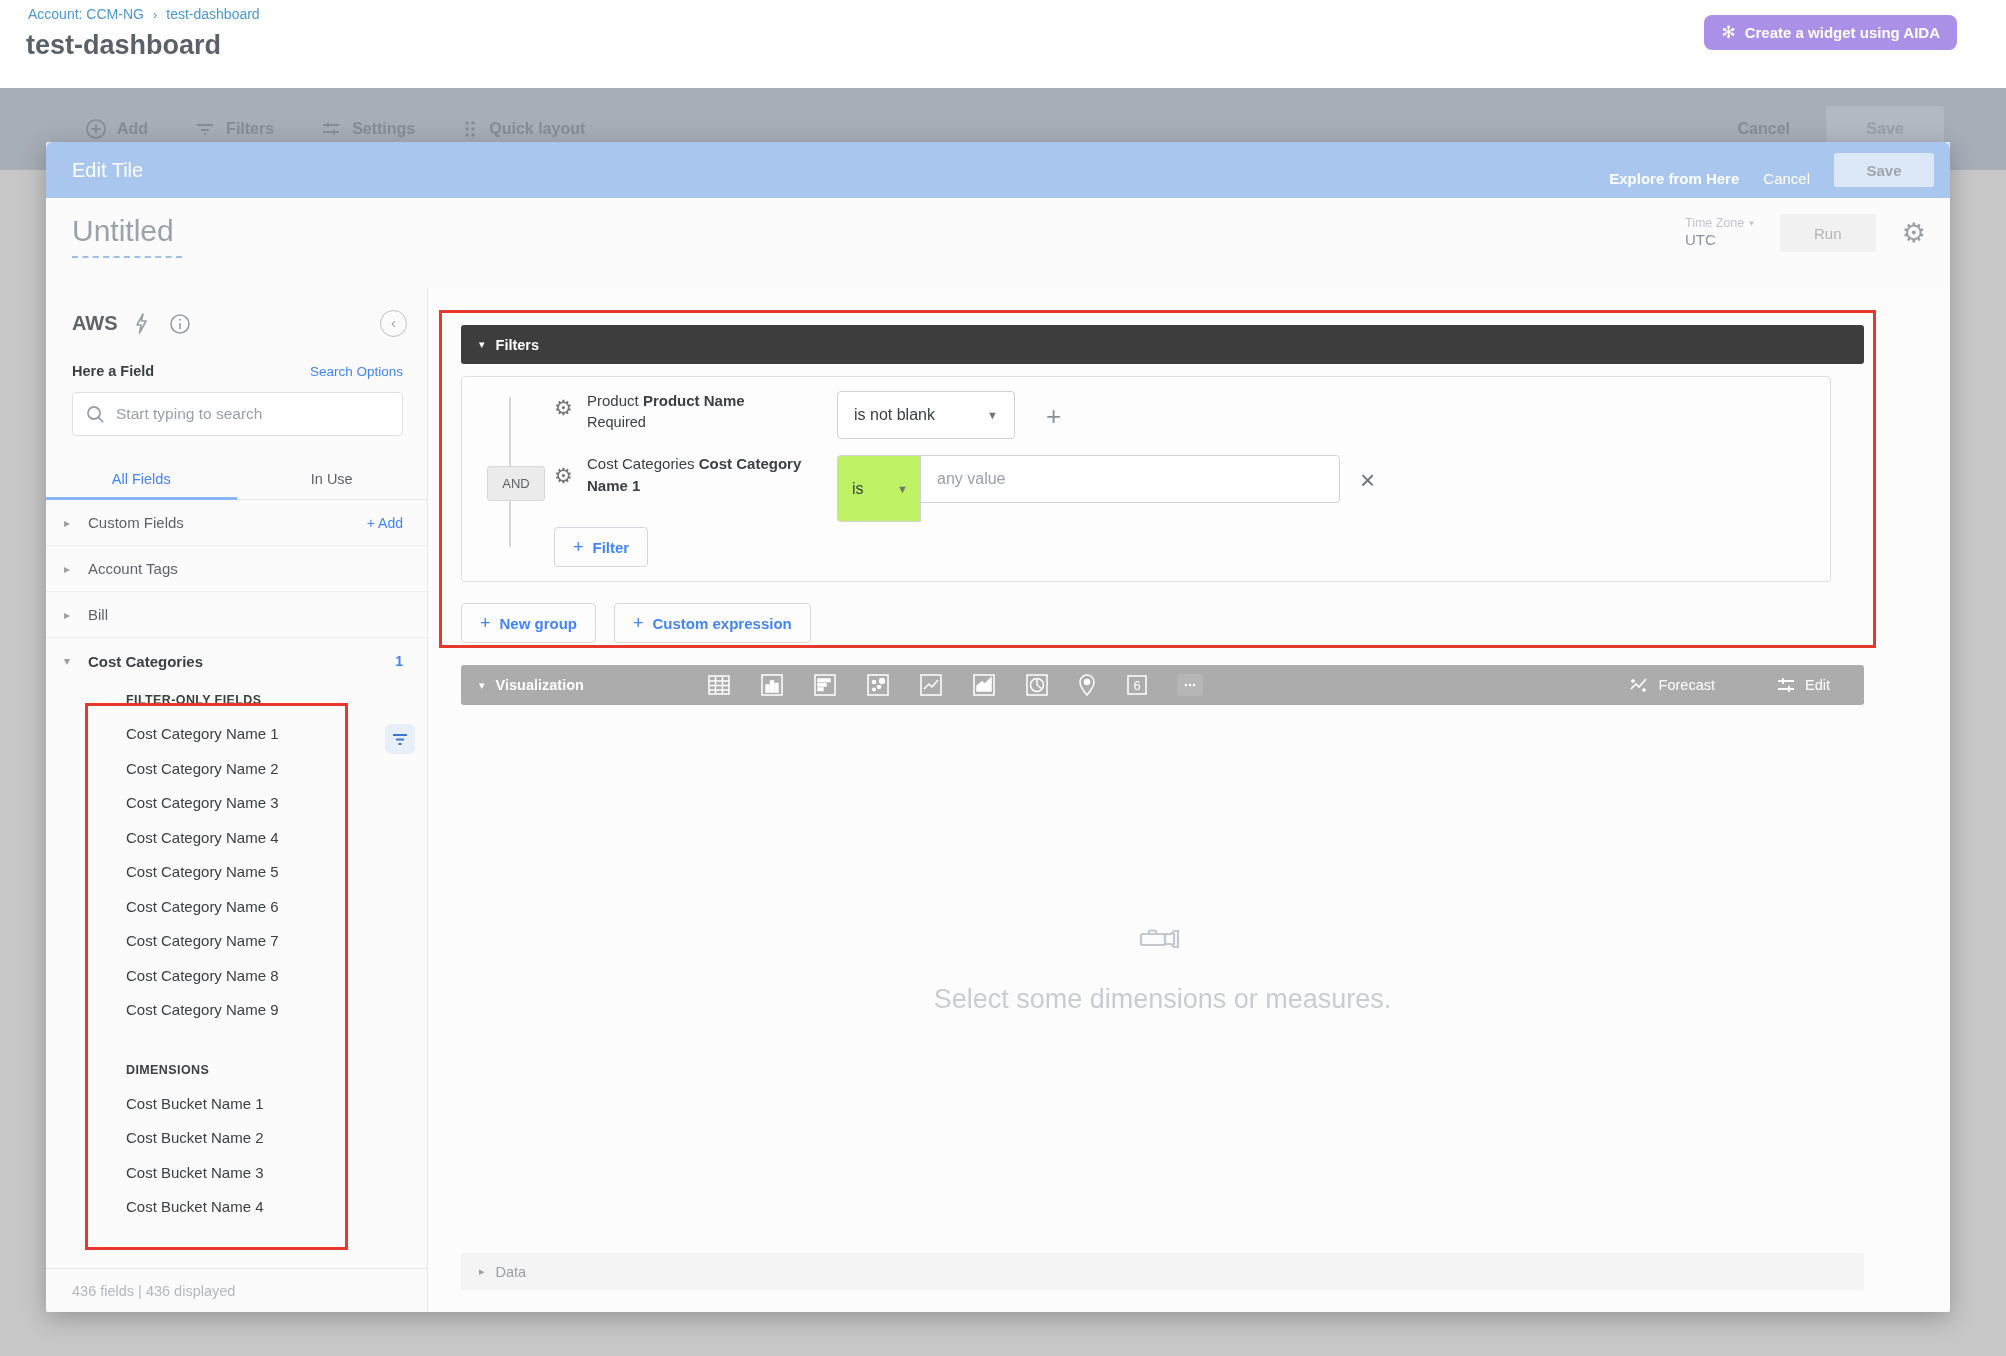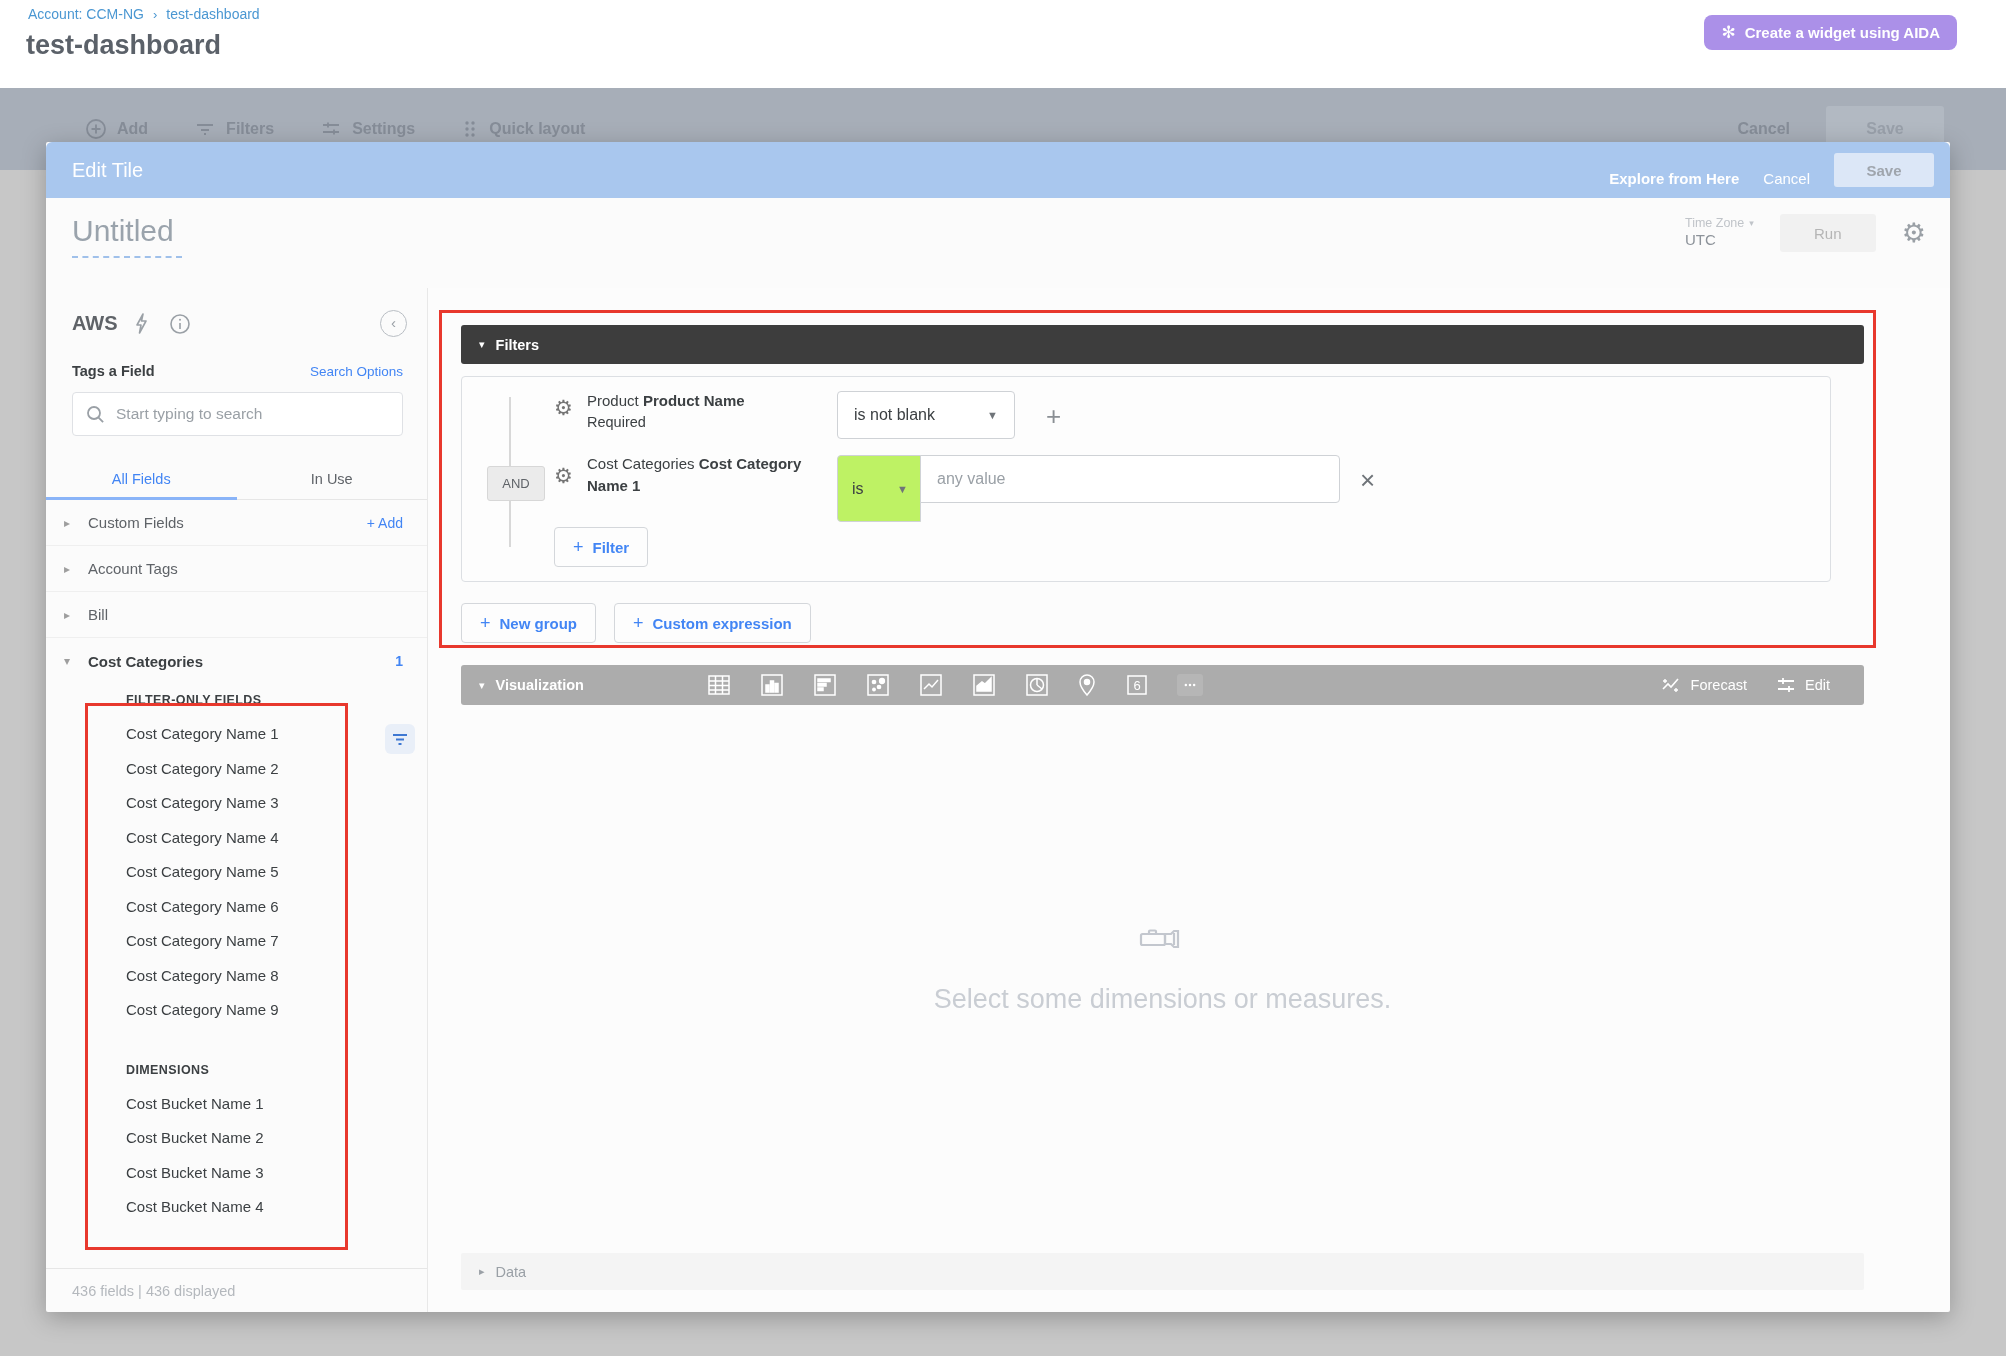--- a/index.html
+++ b/index.html
@@ -109,21 +109,21 @@
   .chip-btn .p{font-size:18px;font-weight:normal;}
   .add-filter{position:absolute;left:92px;top:150px;}
   .new-group{position:absolute;left:33px;top:315px;}
   .custom-expr{position:absolute;left:186px;top:315px;}
 
   .viz-bar{position:absolute;left:33px;top:377px;width:1403px;height:40px;background:var(--viz-bar-gray);border-radius:3px;display:flex;align-items:center;padding:0 34px 0 18px;color:#fff;}
   .viz-head{display:flex;align-items:center;gap:11px;cursor:pointer;}
   .viz-icons{display:flex;align-items:center;gap:27px;margin-left:122px;}
   .viz-icon{cursor:pointer;}
   .viz-more{background:#b6b6b6;border-radius:3px;padding:2px 4px;}
-  .viz-right{margin-left:auto;display:flex;align-items:center;gap:29px;}
+  .viz-right{margin-left:auto;display:flex;align-items:center;gap:61px;}
   .viz-tool{display:flex;align-items:center;gap:9px;font-size:14.5px;cursor:pointer;}
 
   .empty-state{position:absolute;left:33px;top:638px;width:1403px;text-align:center;}
   .empty-state svg{margin:0 auto;}
   .empty-msg{margin-top:32px;font-size:27px;color:#c9cdd3;}
 
   .data-bar{position:absolute;left:33px;top:965px;width:1403px;height:37px;background:#f4f4f4;border-radius:2px;display:flex;align-items:center;padding-left:18px;gap:11px;color:#9aa0a6;cursor:pointer;}
   .data-bar .bar-title{font-weight:normal;color:#9aa0a6;font-size:14.5px;}
 
   
@@ -224,21 +224,21 @@
           </svg>
         <svg class="info" width="22" height="22" viewBox="0 0 22 22" fill="none" stroke="#9aa0a6" stroke-width="1.6">
             <circle cx="11" cy="11" r="9"></circle>
             <path d="M11 10v6"></path>
             <circle cx="11" cy="6.8" r="1" fill="#9aa0a6" stroke="none"></circle>
           </svg>
         <span class="collapse-btn">‹</span>
       </div>
 
       <div class="find-row">
-        <span class="find-label">Tags a Field</span>
+        <span class="find-label">Here a Field</span>
         <span class="search-options">Search Options</span>
       </div>
 
       <div class="search-box">
         <svg width="19" height="19" viewBox="0 0 19 19" fill="none" stroke="#9aa0a6" stroke-width="1.8">
             <circle cx="8" cy="8" r="6"></circle>
             <path d="m12.6 12.6 4.5 4.5"></path>
           </svg>
         <input placeholder="Start typing to search" style="">
       </div>

